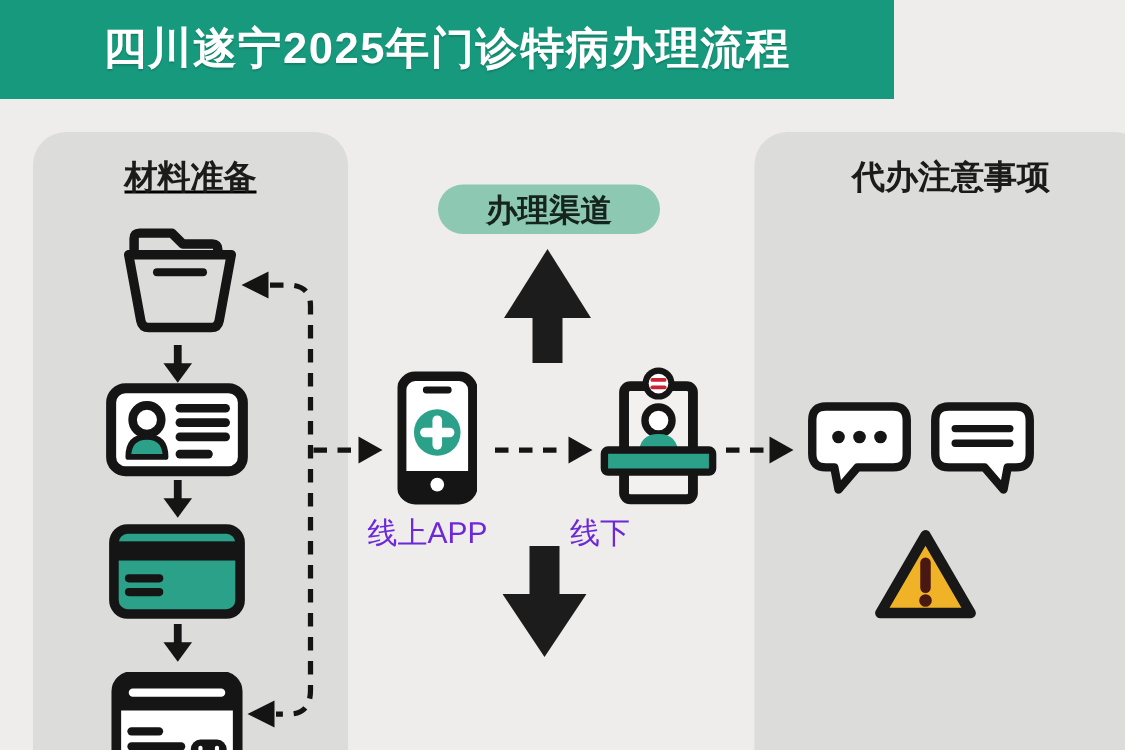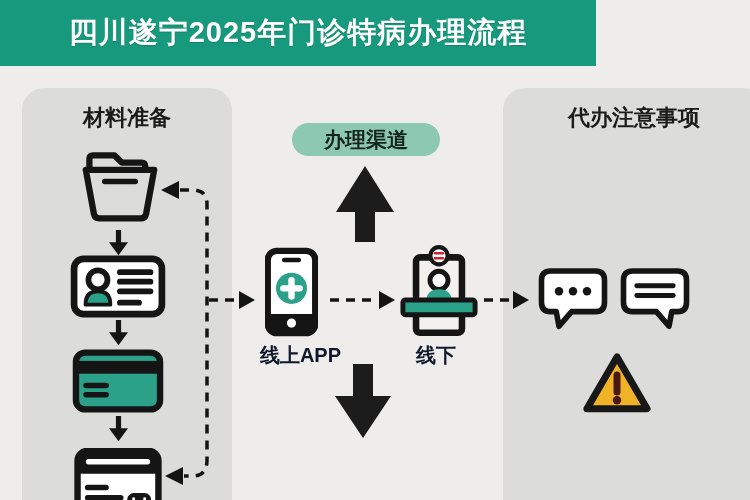--- a/index.html
+++ b/index.html
@@ -12,34 +12,34 @@
     background:#17997d;display:flex;align-items:center;justify-content:center;
   }
   .banner .title{
     color:#ffffff;font-size:29px;font-weight:700;letter-spacing:1px;
     text-shadow:0 1px 1px rgba(0,0,0,.15);
   }
   .panel{
     position:absolute;top:88px;height:412px;background:#dcdcda;
     border-radius:22px 22px 0 0;
   }
-  .panel.left{left:22px;width:210px;}
+  .panel.left{left:22px;width:210px;text-decoration:underline;}
   .panel.right{left:503px;width:262px;}
   .panel-header{
     text-align:center;font-size:22px;font-weight:700;color:#1b1b1b;
     padding-top:15px;
   }
   .pill{
     position:absolute;left:292px;top:95px;width:148px;height:33px;
     background:#8dc8b3;border-radius:17px;display:flex;align-items:center;
     justify-content:center;font-size:21px;font-weight:700;color:#15241f;margin-top:28px;
   }
   .abs{position:absolute;}
   .flow-label{
-    position:absolute;font-size:20px;font-weight:700;color:#0f172a;text-align:right;
+    position:absolute;font-size:20px;font-weight:400;color:#6d28d9;text-align:left;
   }
   .overlay{position:absolute;left:0;top:0;z-index:1;}
   .icon{z-index:2;}
 </style>
 </head>
 <body>
 
 <div class="banner">
   <div class="title">四川遂宁2025年门诊特病办理流程</div>
 </div>

